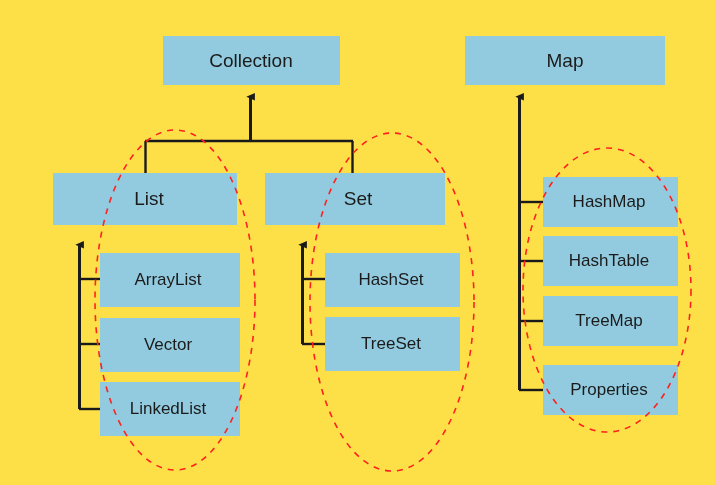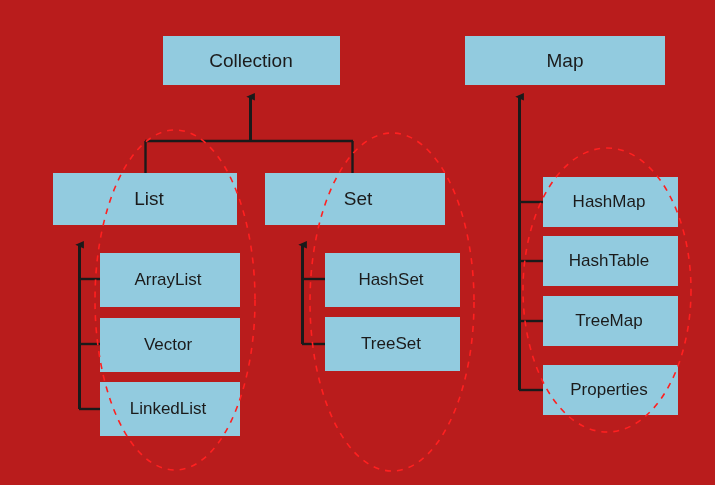--- a/index.html
+++ b/index.html
@@ -10,21 +10,21 @@
   body {
     width: 715px;
     height: 485px;
     overflow: hidden;
     font-family: "Liberation Sans", sans-serif;
   }
   #diagram-root {
     position: relative;
     width: 715px;
     height: 485px;
-    background: #b91c1c;
+    background: #fde047;
   }
   #diagram-svg {
     position: absolute;
     top: 0;
     left: 0;
     width: 715px;
     height: 485px;
   }
   .node-label {
     font-family: "Liberation Sans", sans-serif;

